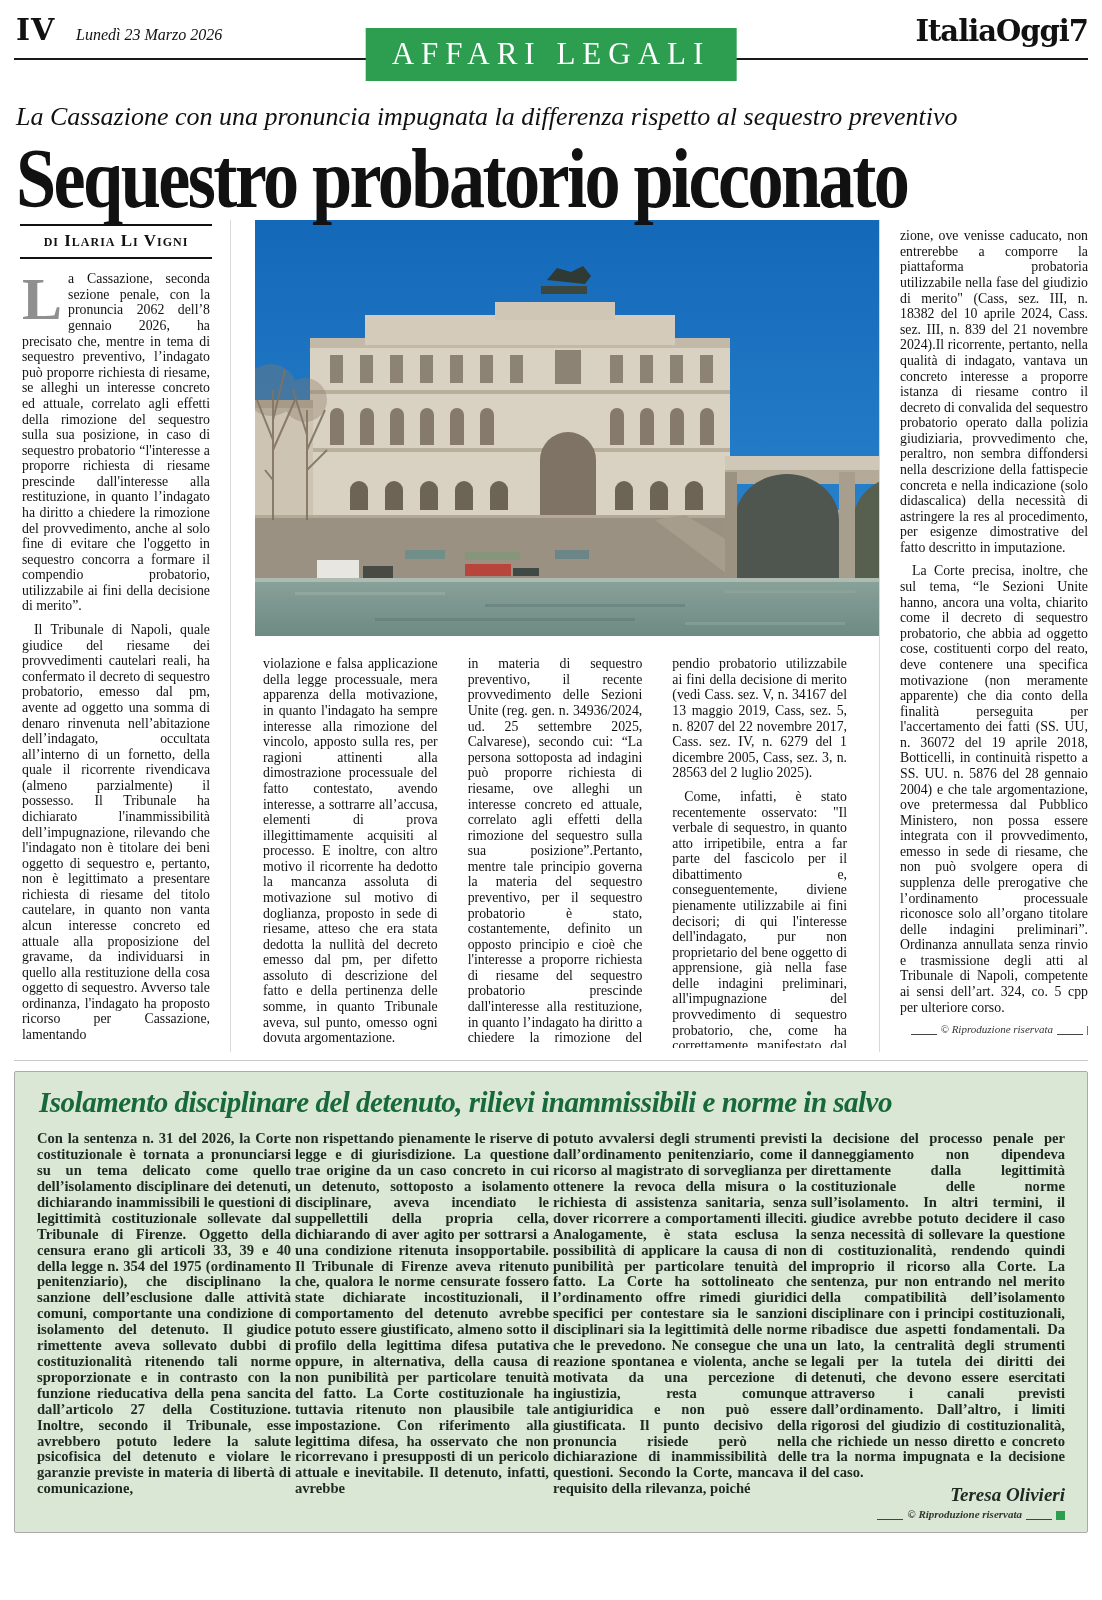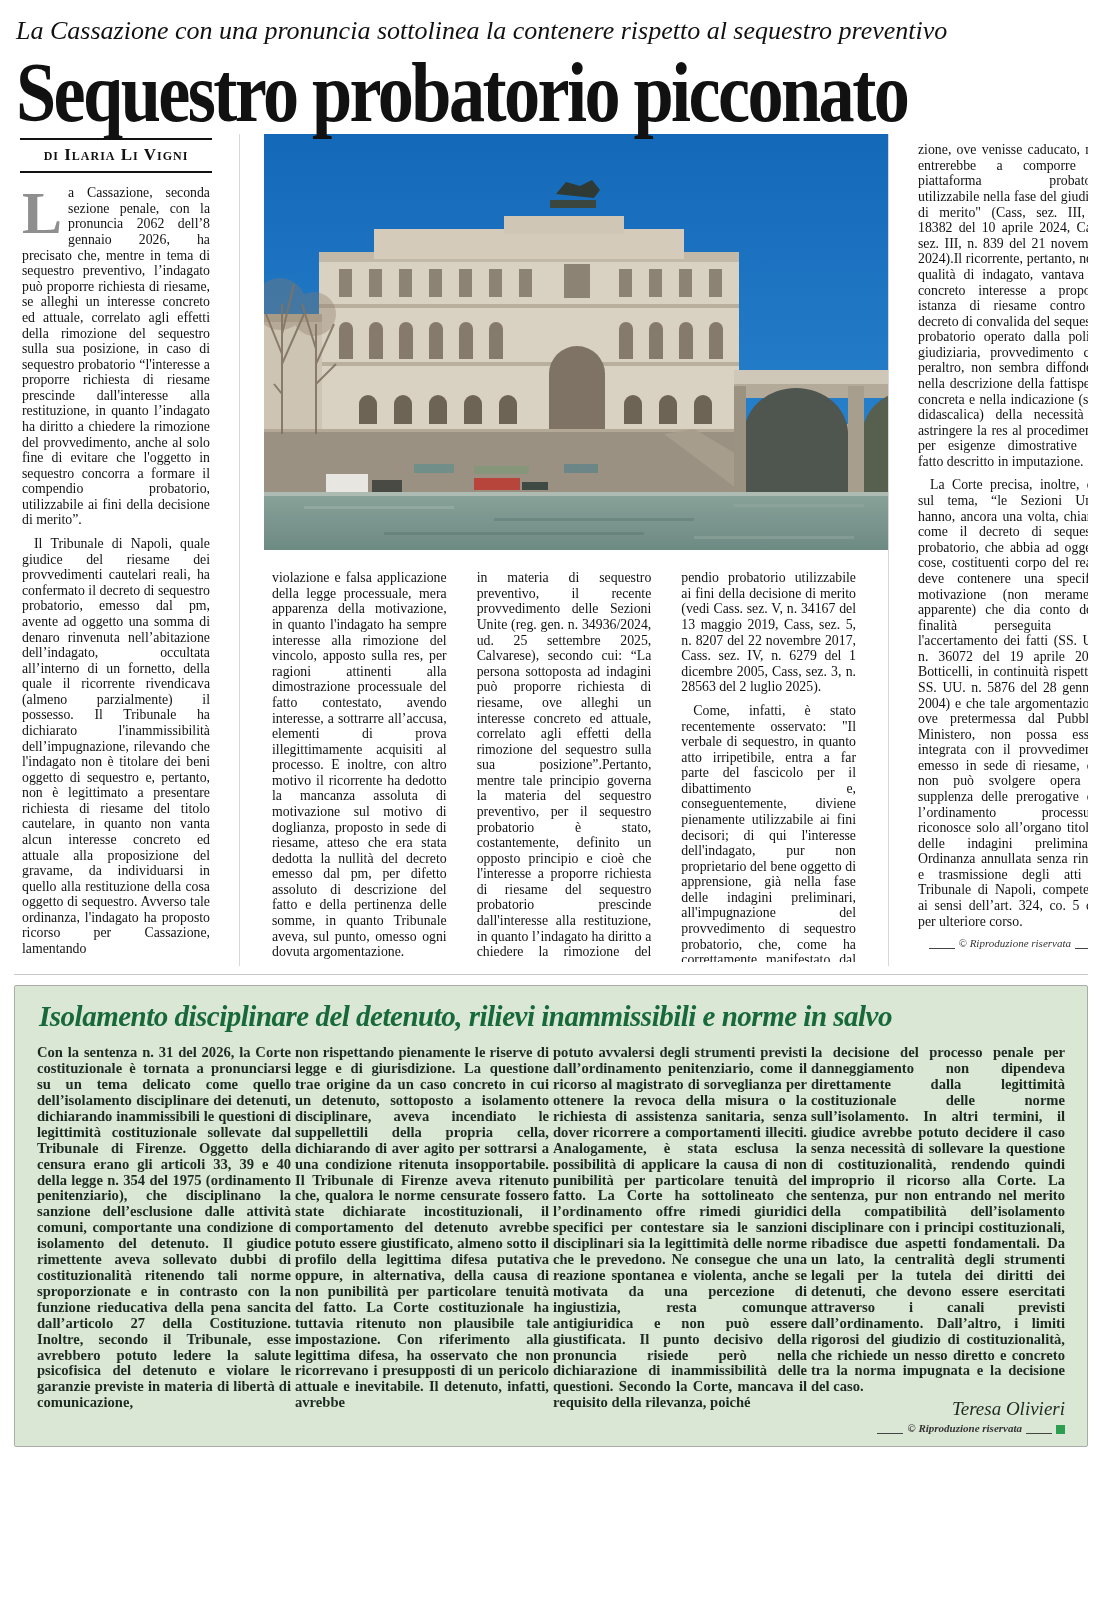--- a/index.html
+++ b/index.html
@@ -16,21 +16,21 @@
                  padding:8px 26px 9px; font-size:31px; letter-spacing:7px; font-family:"Liberation Serif", serif; z-index:2; }
   .masthead { position:absolute; top:8px; right:0; font-family:"DejaVu Serif", serif; font-weight:bold; font-size:29px; letter-spacing:-1px; }
 
   
   .kicker { font-style:italic; font-size:26px; margin:10px 0 2px 2px; letter-spacing:0; white-space:nowrap; }
   .headline { font-weight:bold; font-size:84px; line-height:0.98; white-space:nowrap; letter-spacing:-3px;
               transform:scaleX(0.86); transform-origin:0 50%; margin:6px 0 0 2px; }
   .deck { font-weight:bold; font-style:italic; font-size:35px; letter-spacing:-1px; margin:6px 0 8px 2px; white-space:nowrap; }
 
   
-  .main { display:grid; grid-template-columns:204px 650px 204px; column-gap:21px; height:832px; overflow:hidden; }
+  .main { display:grid; grid-template-columns:204px 650px 204px; column-gap:12px; height:832px; overflow:hidden; }
   .colA { overflow:hidden; }
   .mid { border-left:1px solid #d8d8d8; border-right:1px solid #d8d8d8; padding:0 24px; overflow:hidden; }
   .colE { overflow:hidden; }
   .byline-box { border-top:2px solid #111; border-bottom:2px solid #111; text-align:center; margin:4px 6px 12px 6px; padding:5px 0 6px; }
   .byline { font-variant:small-caps; font-weight:bold; font-size:17px; letter-spacing:1px; }
   .bodytext { font-size:13.8px; line-height:1.13; text-align:justify; }
   .bodytext p { margin:8px; }
   .bodytext p + p { text-indent:12px; margin-top:1px; }
   .dropcap { float:left; font-size:60px; line-height:0.82; font-weight:bold; color:#8f8f8f; padding:4px 6px 0 0; }
   .photo-wrap { width:624px; height:416px; margin-bottom:12px; }
@@ -41,30 +41,37 @@
   .copyright .dash { width:26px; height:1px; background:#444; }
   .copyright .txt { font-style:italic; font-size:11px; color:#333; }
   .copyright .sq { width:9px; height:9px; background:#2d9e50; }
 
   
   .box-sep { height:1px; background:#c9c9c9; margin:8px 0 10px; }
   .green-box { background:#dbe7d5; border:1px solid #a9aca7; border-radius:2px; padding:12px 22px 14px; height:462px; overflow:hidden; }
   .box-headline { color:#17693a; font-weight:bold; font-style:italic; font-size:29px; letter-spacing:-0.5px; margin:2px 0 12px 2px; white-space:nowrap; }
   .box-cols { display:grid; grid-template-columns:repeat(4, 1fr); column-gap:4px; height:392px; overflow:hidden; }
   .boxtext { font-size:14.6px; line-height:1.09; font-weight:bold; text-align:justify; color:#1d2a22; overflow:hidden; }
-  .signature { text-align:right; font-weight:normal; font-style:italic; font-size:19px; margin-top:4px; color:#1d2a22; }
+  .signature { text-align:right; font-weight:bold; font-style:italic; font-size:19px; margin-top:4px; color:#1d2a22; }
   .box-copy { margin-top:2px; }
 </style>
 </head>
 <body>
 
 <div class="page">
 
-
-  <div class="kicker">La Cassazione con una pronuncia sottolinea la contenere rispetto al sequestro preventivo</div>
+  <div class="header">
+    <div class="pagenum">IV</div>
+    <div class="dateline">Lunedì 23 Marzo 2026</div>
+    <div class="hrule"></div>
+    <div class="section-box">AFFARI LEGALI</div>
+    <div class="masthead">ItaliaOggi7</div>
+  </div>
+
+  <div class="kicker">La Cassazione con una pronuncia impugnata la differenza rispetto al sequestro preventivo</div>
   <div class="headline">Sequestro probatorio picconato</div>
 
   <div class="main">
 
     <div class="colA">
       <div class="byline-box">
         <span class="byline">di Ilaria Li Vigni</span>
       </div>
       <div class="bodytext">
         <p><span class="dropcap">L</span><span>a Cassazione, seconda sezione penale, con la pronuncia 2062 dell’8 gennaio 2026, ha precisato che, mentre in tema di sequestro preventivo, l’indagato può proporre richiesta di riesame, se alleghi un interesse concreto ed attuale, correlato agli effetti della rimozione del sequestro sulla sua posizione, in caso di sequestro probatorio “l'interesse a proporre richiesta di riesame prescinde dall'interesse alla restituzione, in quanto l’indagato ha diritto a chiedere la rimozione del provvedimento, anche al solo fine di evitare che l'oggetto in sequestro concorra a formare il compendio probatorio, utilizzabile ai fini della decisione di merito”.</span></p>

